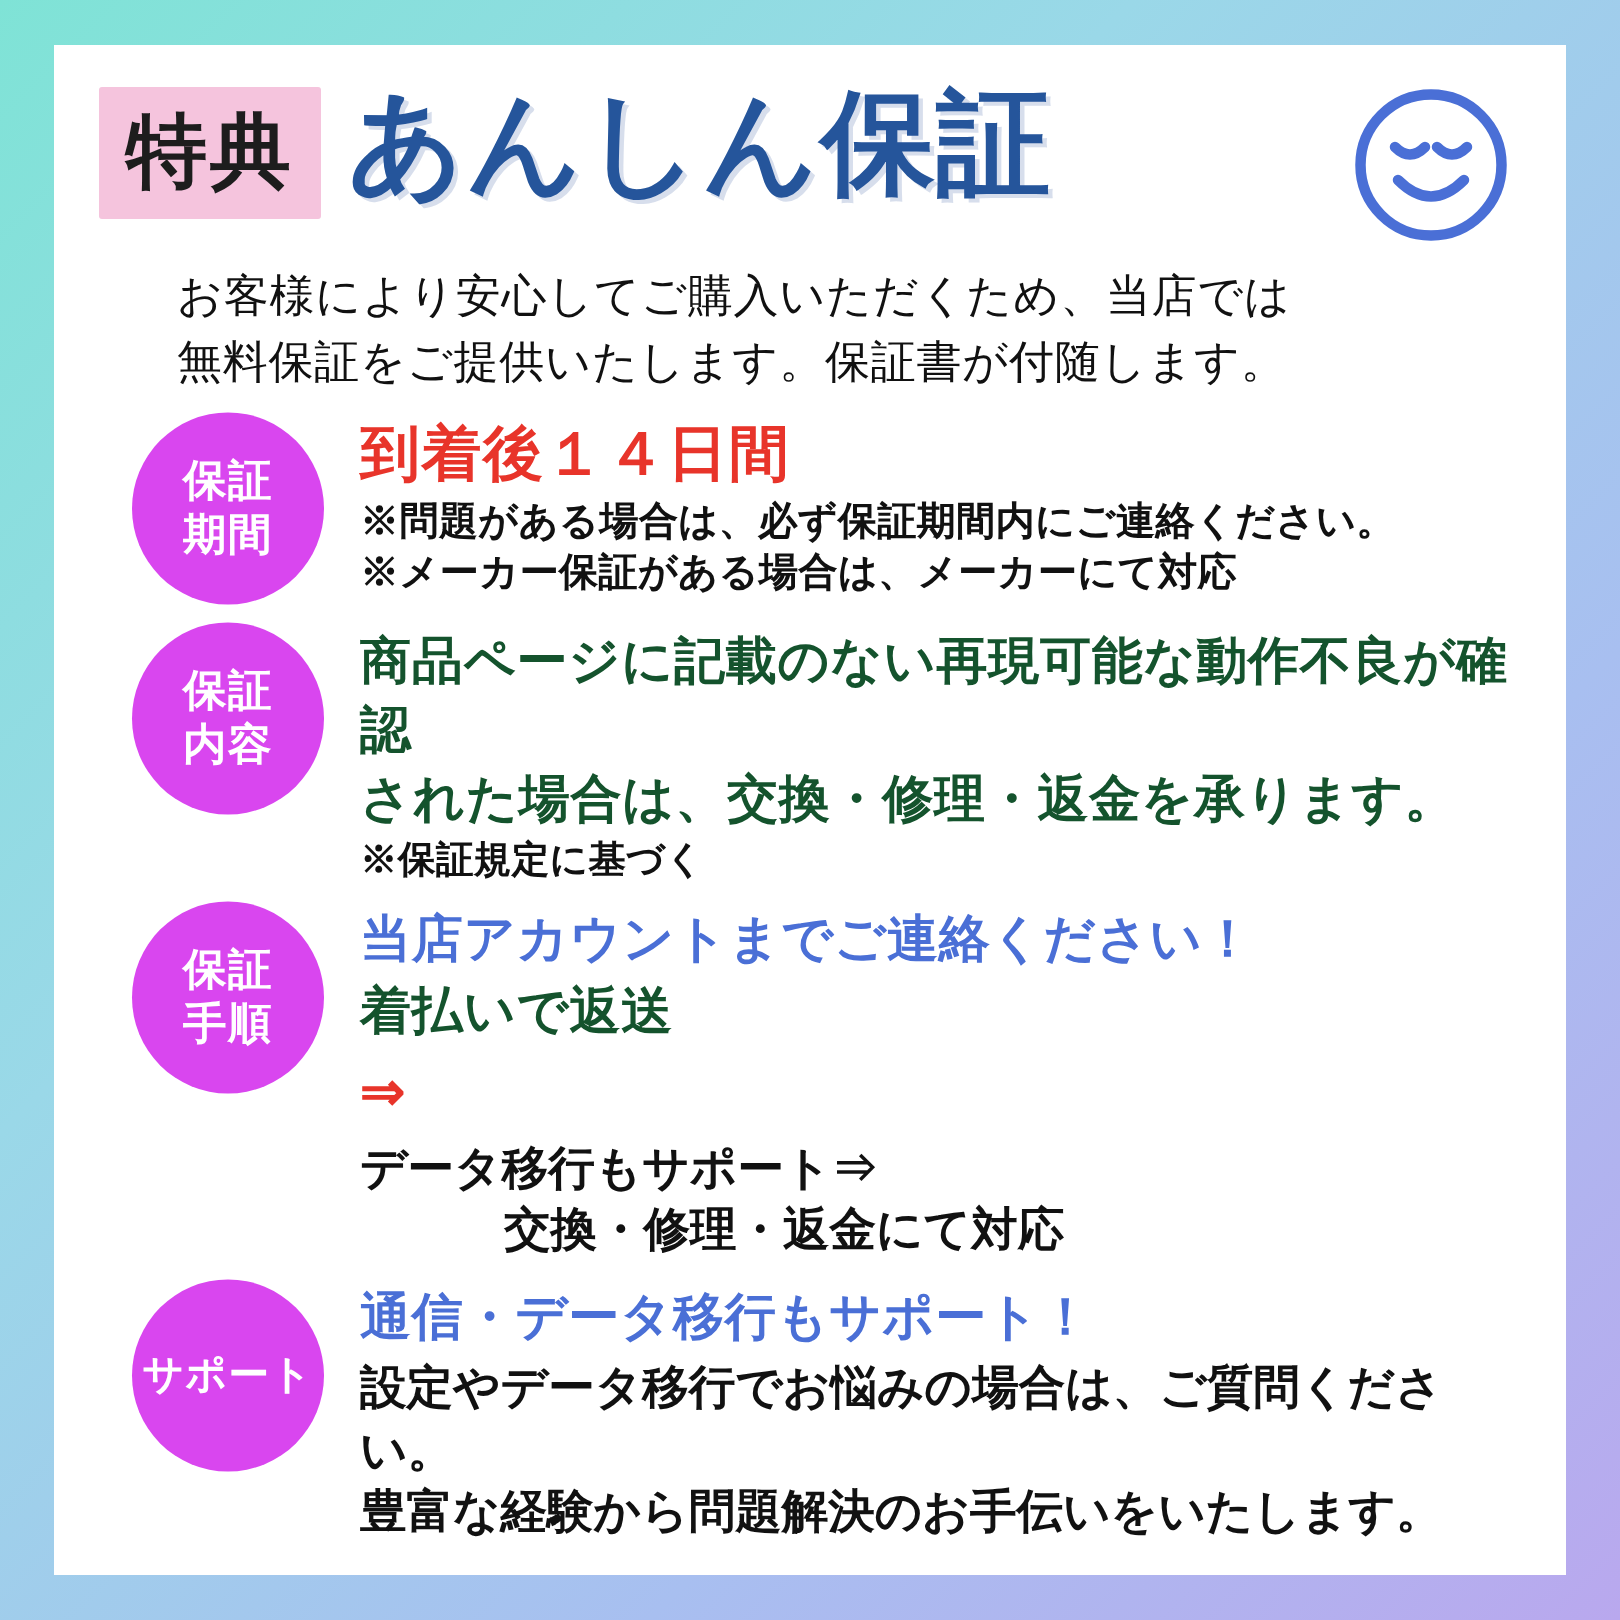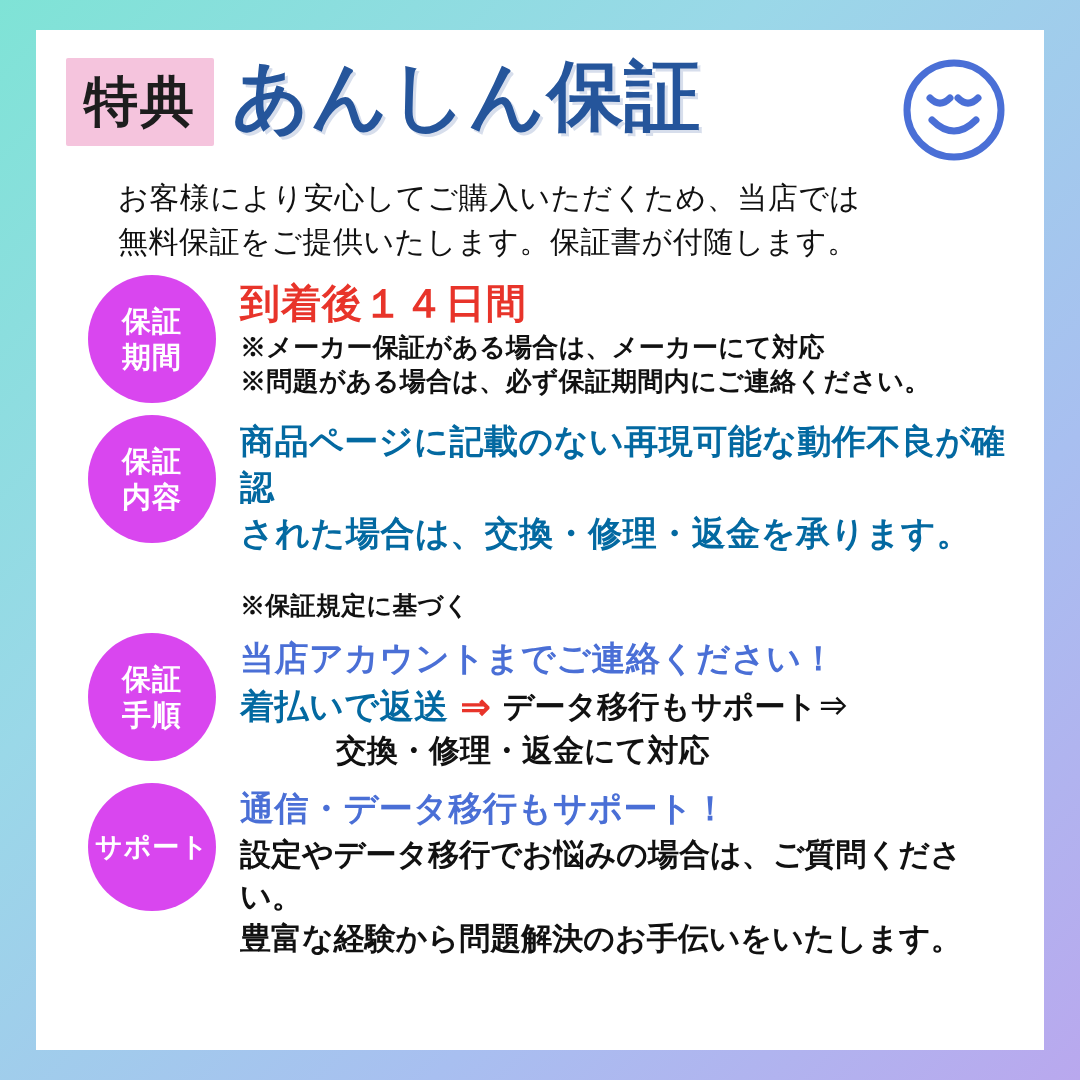--- a/index.html
+++ b/index.html
@@ -129,40 +129,40 @@
     line-height: 1.3;
     letter-spacing: 0.3px;
   }
   .r-line.sm {
     font-size: 26px;
     font-weight: 600;
   }
   .r-line.note {
     font-size: 25px;
     font-weight: 600;
-    margin-top: 32px;
   }
   .r-big {
-    color: #0369a1;
+    color: #14532d;
     font-size: 34px;
     font-weight: 700;
     line-height: 1.35;
     letter-spacing: 0.5px;
   }
   .r-mid {
     color: #111;
     font-size: 31px;
     font-weight: 700;
     line-height: 1.35;
   }
   .flow {
     display: flex;
-    align-items: center;
+    align-items: flex-start;
     gap: 12px;
     flex-wrap: wrap;
+    flex-direction: column;
   }
   .arrow {
     color: #e8342a;
     font-size: 36px;
     font-weight: 700;
     line-height: 1;
   }
   .indent { margin-left: 96px; }
 
   
@@ -207,22 +207,22 @@
 
     <div class="rows">
 
       <div class="row">
         <div class="pill">
           <span>保証</span>
           <span>期間</span>
         </div>
         <div class="row-body">
           <div class="r-head-red">到着後１４日間</div>
+          <div class="r-line sm">※問題がある場合は、必ず保証期間内にご連絡ください。</div>
           <div class="r-line sm">※メーカー保証がある場合は、メーカーにて対応</div>
-          <div class="r-line sm">※問題がある場合は、必ず保証期間内にご連絡ください。</div>
         </div>
       </div>
 
       <div class="row">
         <div class="pill">
           <span>保証</span>
           <span>内容</span>
         </div>
         <div class="row-body">
           <div class="r-big">商品ページに記載のない再現可能な動作不良が確認</div>

